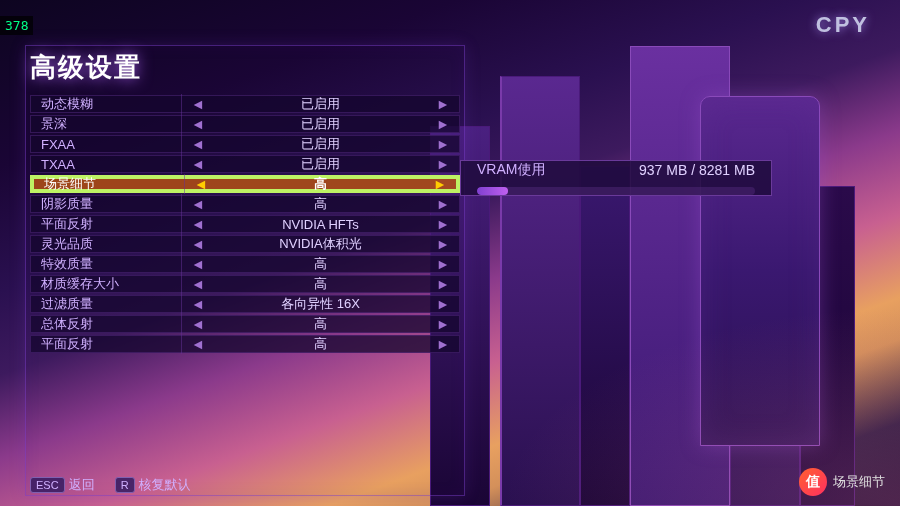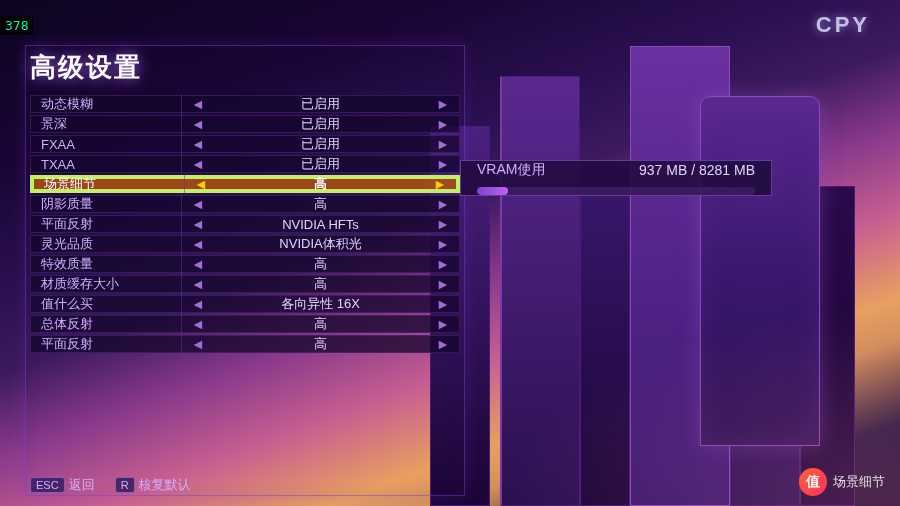--- a/index.html
+++ b/index.html
@@ -416,21 +416,21 @@
       <div class="setting-row">
     <span class="setting-name">材质缓存大小</span>
     <div class="setting-divider"></div>
     <div class="setting-control">
       <span class="arrow-btn">◄</span>
       <span class="setting-value">高</span>
       <span class="arrow-btn">►</span>
     </div>
   </div>
       <div class="setting-row">
-    <span class="setting-name">值什么买</span>
+    <span class="setting-name">过滤质量</span>
     <div class="setting-divider"></div>
     <div class="setting-control">
       <span class="arrow-btn">◄</span>
       <span class="setting-value">各向异性 16X</span>
       <span class="arrow-btn">►</span>
     </div>
   </div>
       <div class="setting-row">
     <span class="setting-name">总体反射</span>
     <div class="setting-divider"></div>

